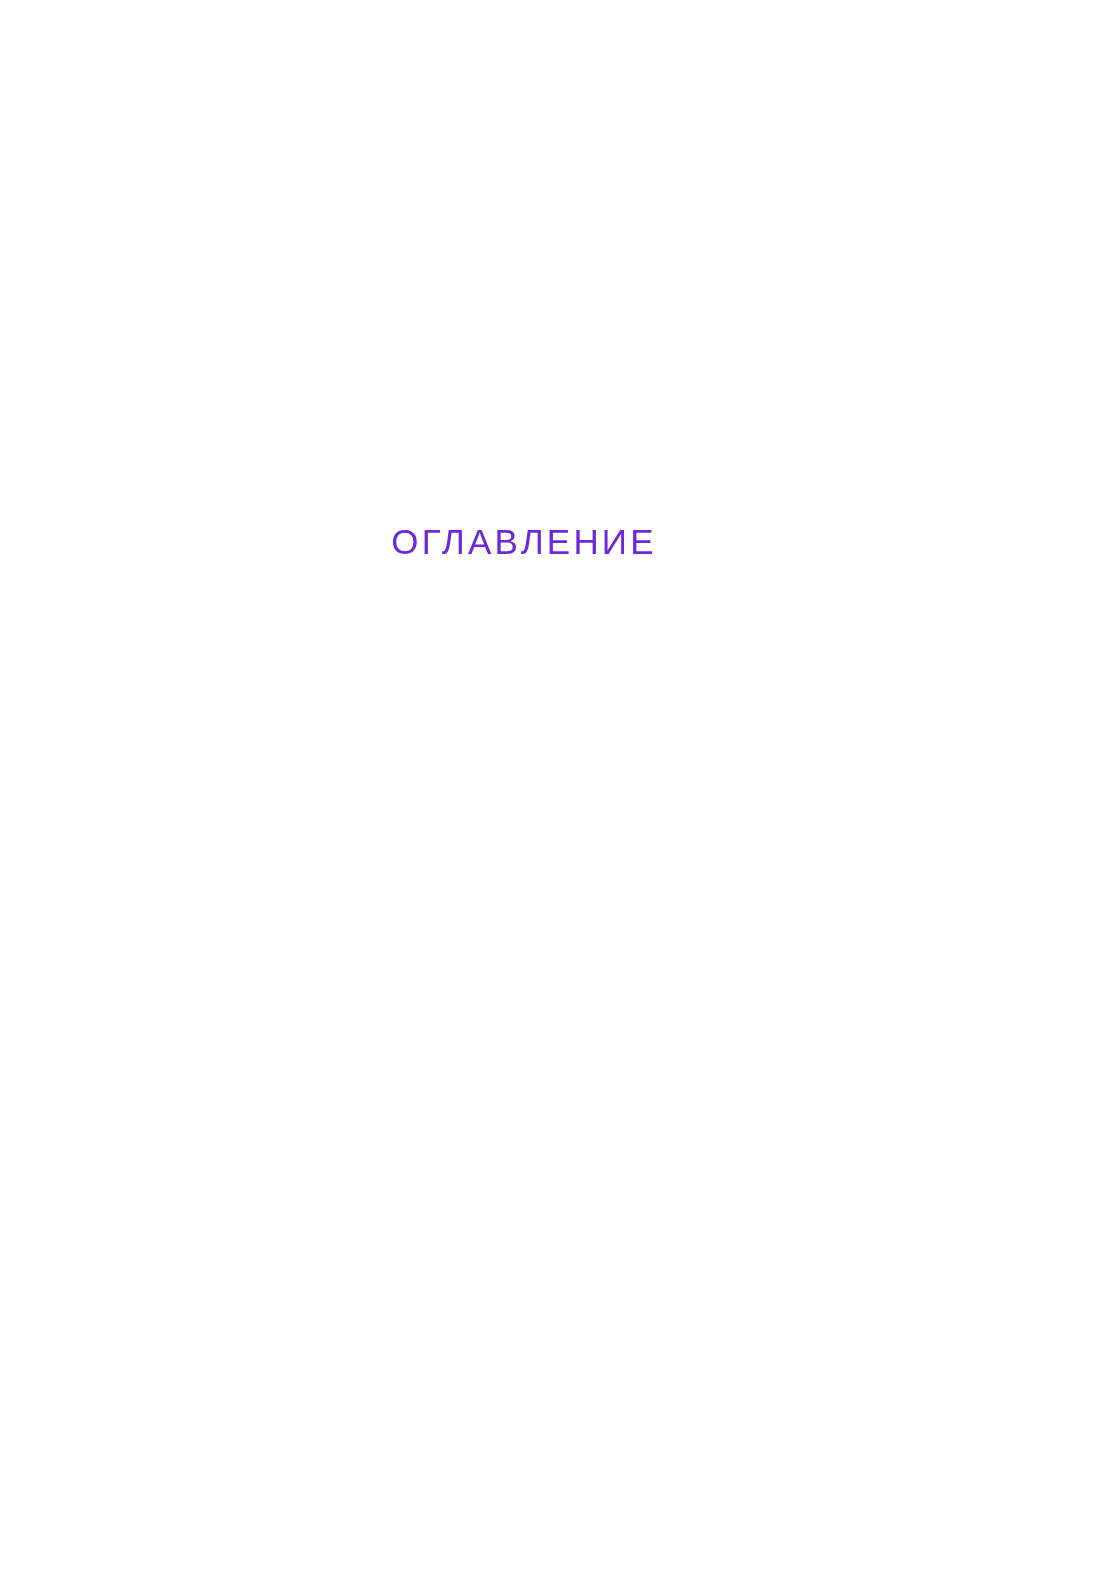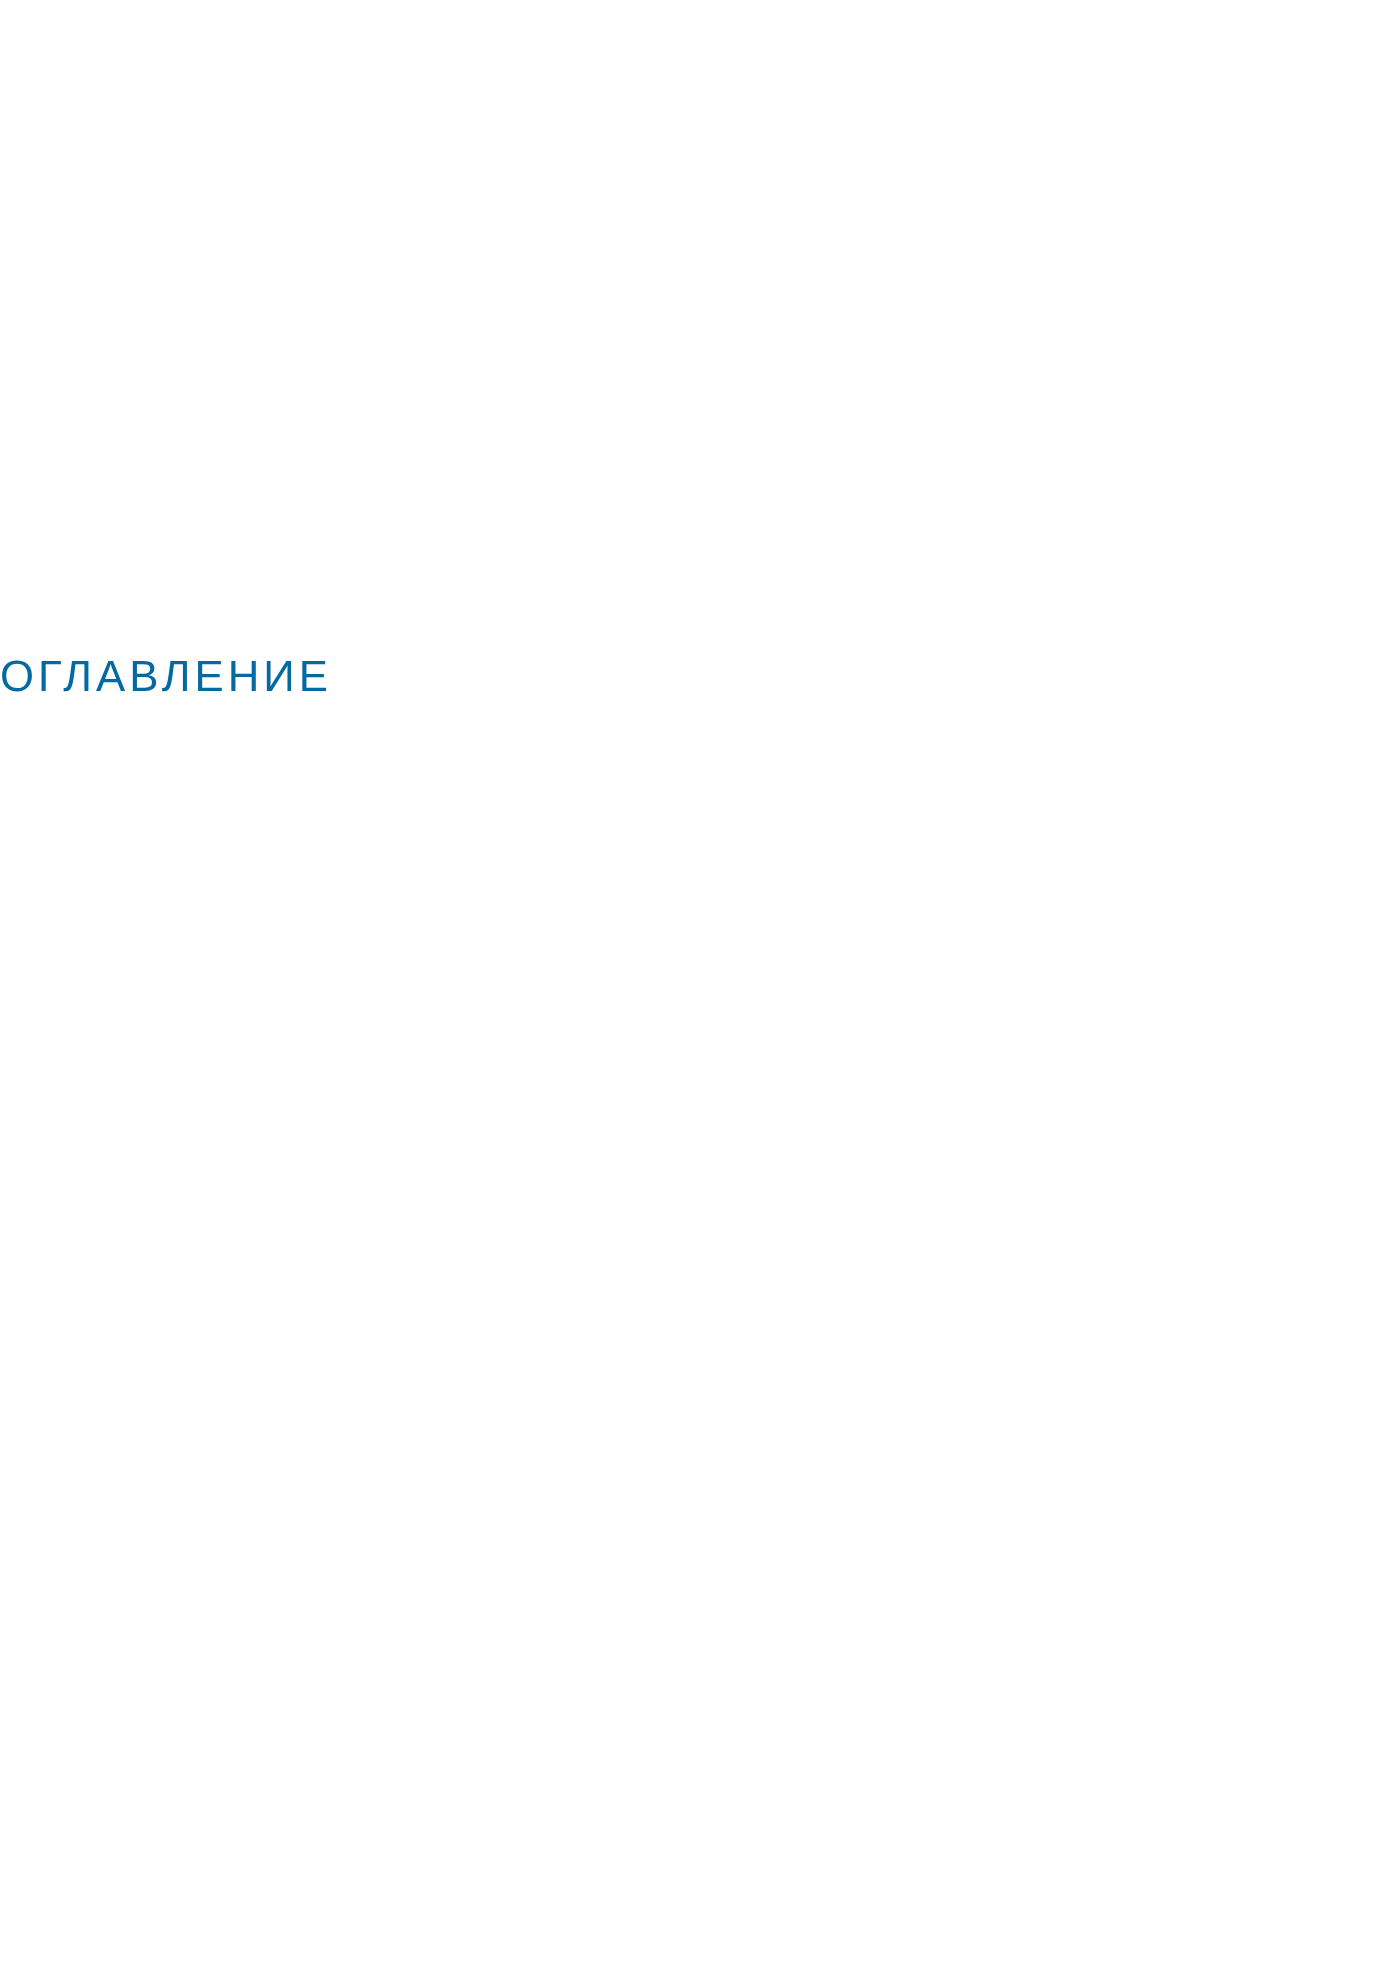--- a/index.html
+++ b/index.html
@@ -25,25 +25,26 @@
     height: 1585px;
     background: #ffffff;
   }
 
   
   .toc-title {
     position: absolute;
     left: 0;
     top: 522px;
     width: 1048px;        
+    text-align: center;
     font-family: "Liberation Sans", "DejaVu Sans", sans-serif;
     font-size: 35px;
     font-weight: 400;
     letter-spacing: 3.2px;
-    color: #0369a1;
+    color: #6d28d9;
     white-space: nowrap;
   }
 
   
   .toc-list {
     position: absolute;
     left: 118px;
     top: 628px;
     width: 807px;         
   }

